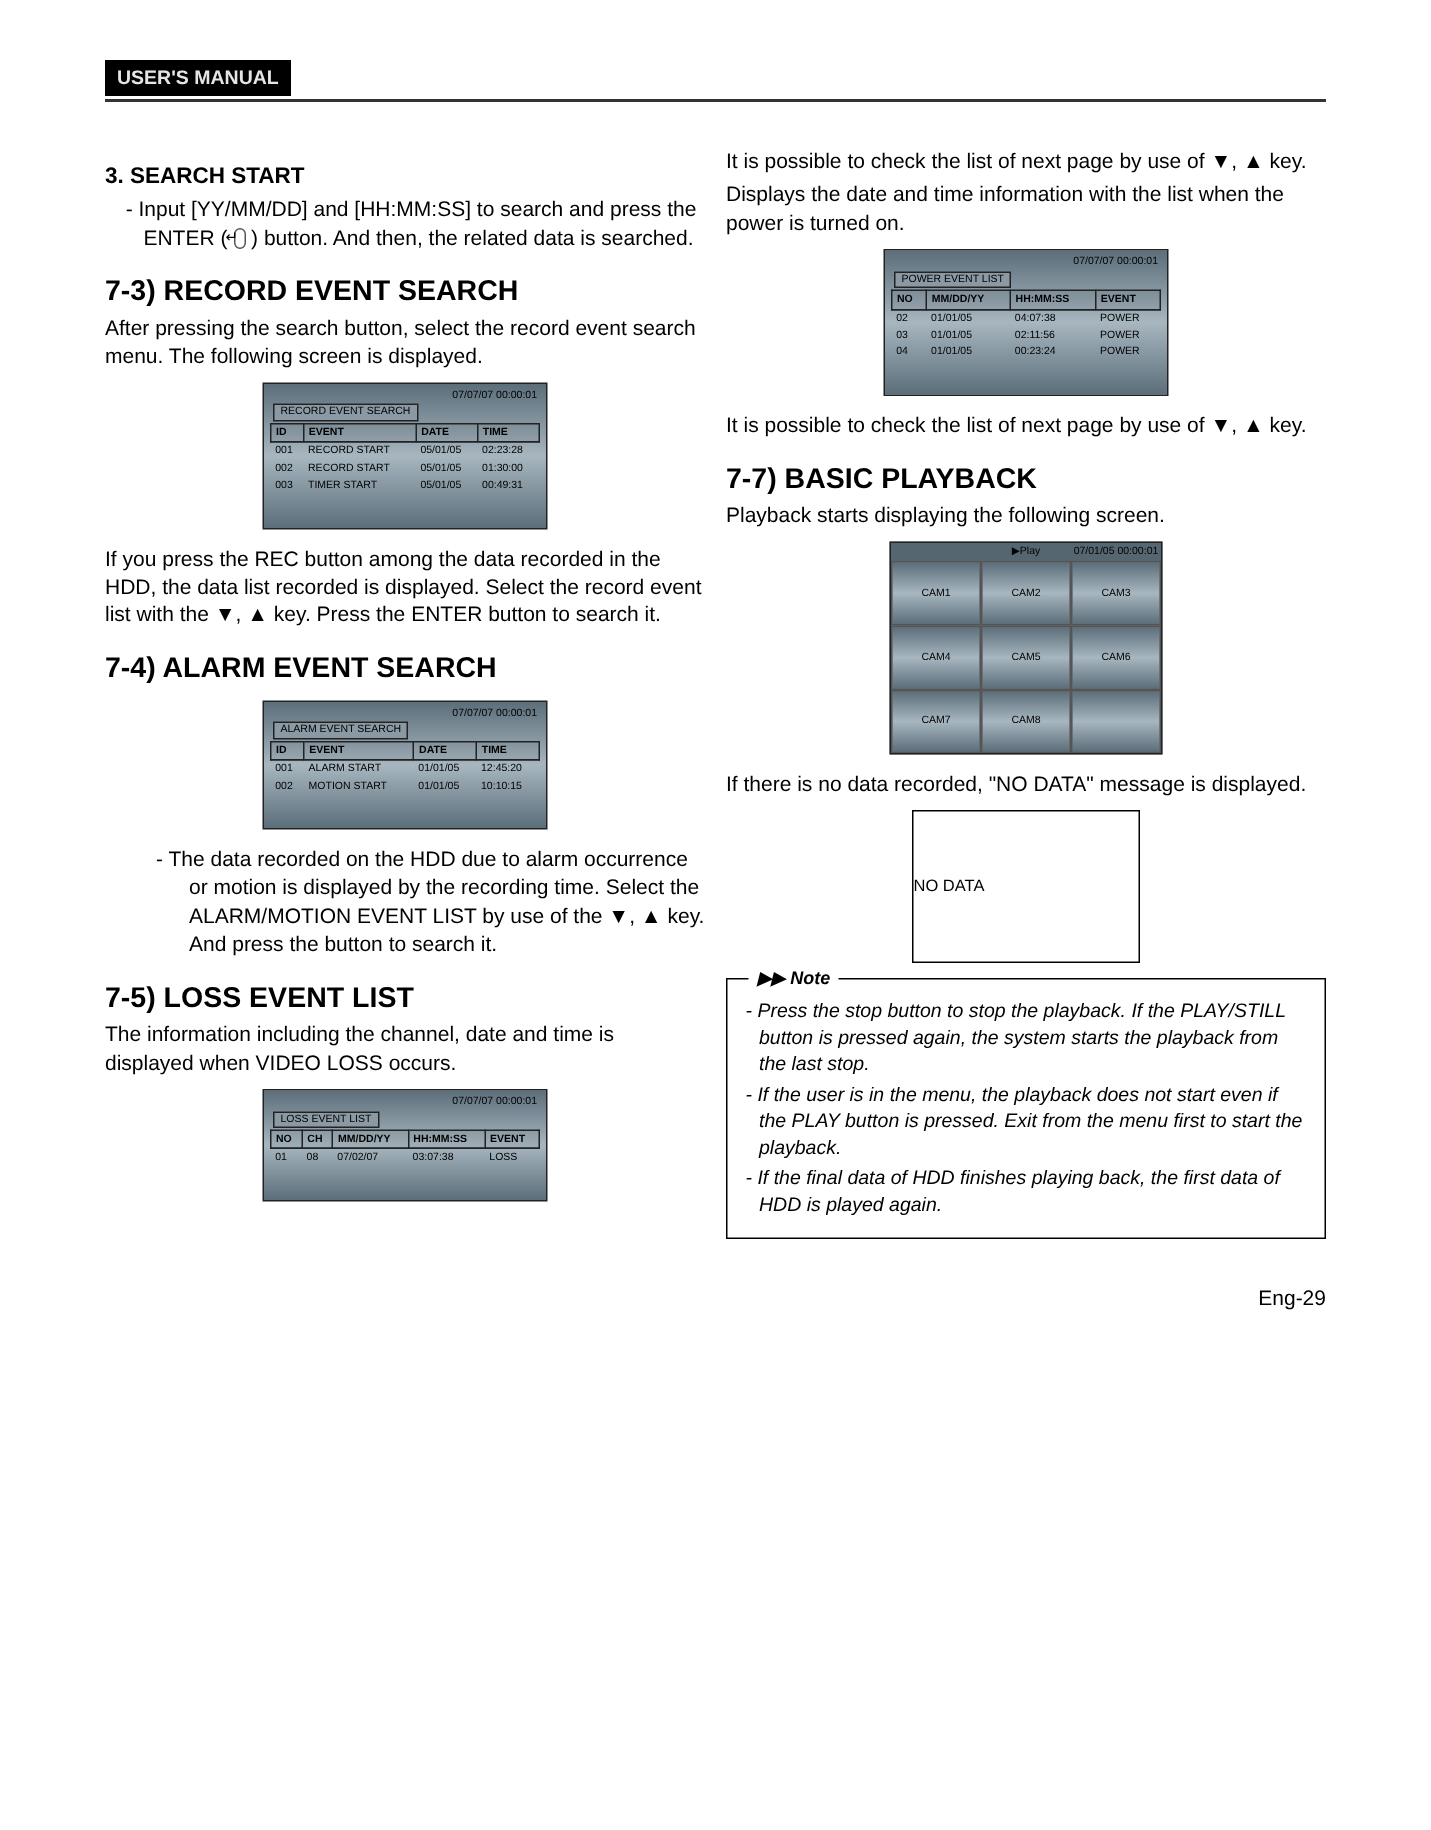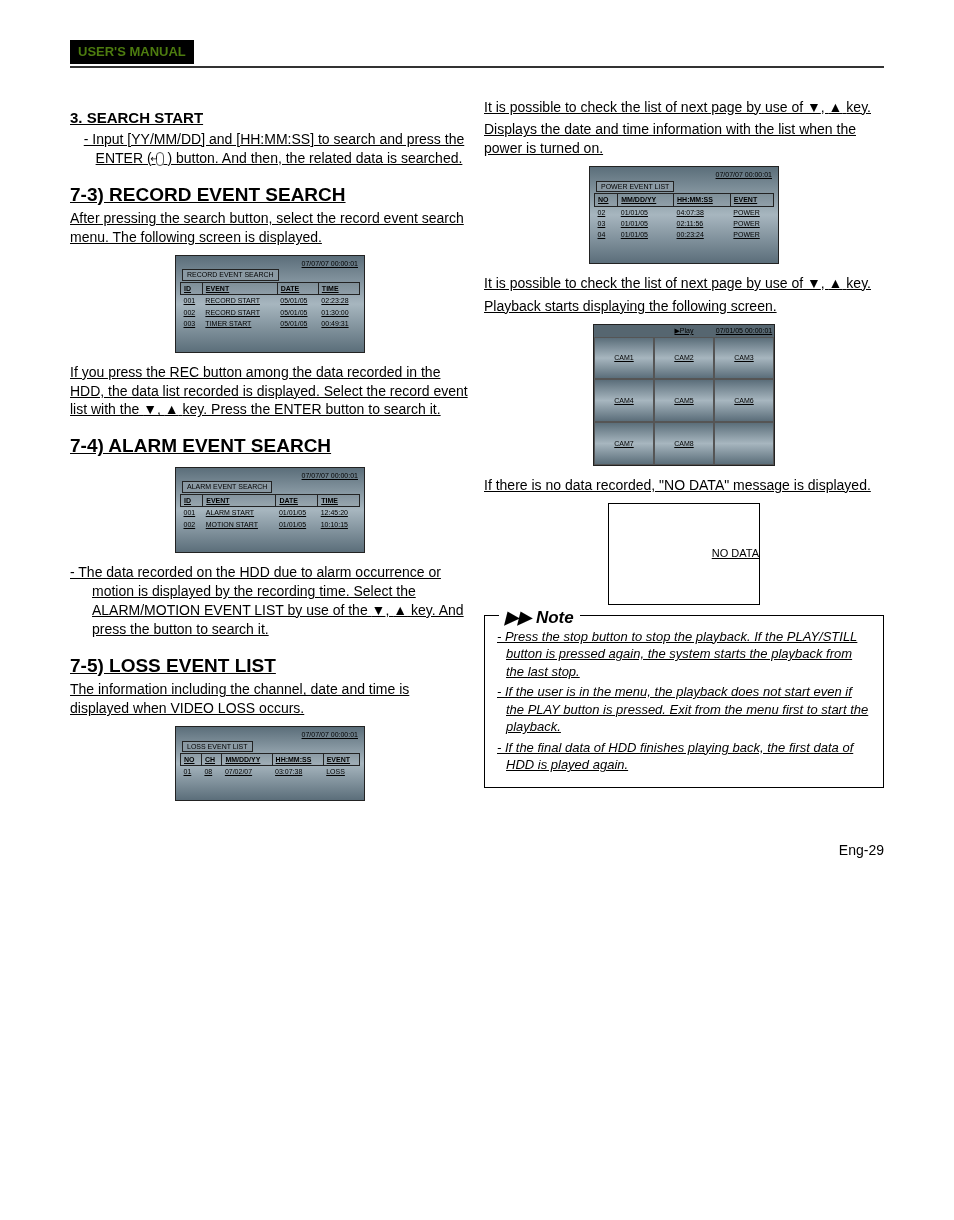--- a/index.html
+++ b/index.html
@@ -5,34 +5,33 @@
   body {
     font-family: Arial, Helvetica, sans-serif;
     font-size: 14px;
     margin: 0;
     padding: 40px 70px;
     color: #000;
     line-height: 1.35;
   }
   .manual-header {
     background: #000;
-    color: #4d7c0f;
+    color: #e5e5e5;
     font-weight: bold;
     padding: 3px 8px;
     display: inline-block;
     font-size: 13px;
   }
   .hr {
     border-top: 2px solid #333;
     margin: 2px 0 30px 0;
   }
   .columns {
     display: flex;
     gap: 14px;
-    text-decoration: underline;
   }
   .col {
     flex: 1;
     min-width: 0;
   }
   h2.section {
     font-size: 19px;
     font-weight: bold;
     margin: 14px 0 2px 0;
   }
@@ -102,39 +101,39 @@
     justify-content: center;
     background: linear-gradient(#5b6e7a, #a7b6bf 50%, #5b6e7a);
   }
   .nodata-box {
     margin: 8px auto 10px auto;
     width: 150px;
     height: 100px;
     border: 1px solid #000;
     display: flex;
     align-items: center;
-    justify-content: flex-end;
+    justify-content: flex-start;
     font-size: 11px;
   }
   .note-box {
     border: 1px solid #000;
     padding: 8px 12px 10px 12px;
     margin-top: 6px;
     position: relative;
     font-style: italic;
     font-size: 13px;
   }
   .note-box .note-tab {
     position: absolute;
     top: -9px; left: 14px;
     background: #fff;
     padding: 0 6px;
     font-weight: bold;
     font-style: italic;
-    font-size: 17px;
+    font-size: 12px;
   }
   .note-box ul { margin: 4px 0 0 0; padding: 0; list-style: none; }
   .note-box li { margin: 0 0 3px 0; text-indent: -9px; padding-left: 9px; }
   .page-num { text-align: right; margin-top: 30px; font-size: 14px; }
   .tri { font-family: Arial, sans-serif; }
   .enter-icon {
     display: inline-block;
     border: 1px solid #555;
     border-radius: 5px;
     font-size: 10px;
@@ -231,21 +230,21 @@
           <tr>
               <td>002</td>
               <td>MOTION START</td>
               <td>01/01/05</td>
               <td>10:10:15</td>
             </tr>
         </tbody>
       </table>
     </div>
 
-    <p style="padding-left:22px;text-indent:-22px;">
+    <p style="padding-left:22px;text-indent:-22px;margin-left:34px;">
       <span>-   The data recorded on the HDD due to alarm occurrence or motion is displayed by the recording time. Select the ALARM/MOTION EVENT LIST by use of the  </span>
       <span class="tri">▼</span>, 
       <span class="tri">▲</span>
       <span> key. And press the button to search it.</span>
     </p>
 
     <h2 class="section">7-5) LOSS EVENT LIST</h2>
     <p>The information including the channel, date and time is displayed when VIDEO LOSS occurs.</p>
 
     <div class="screen">
@@ -321,20 +320,21 @@
       </table>
     </div>
 
     <p>
       <span>It is possible to check the list of next page by use of </span>
       <span class="tri">▼</span>, 
       <span class="tri">▲</span>
       <span> key.</span>
     </p>
 
+    <h2 class="section">7-7) BASIC PLAYBACK</h2>
     <p>Playback starts displaying the following screen.</p>
 
     <div class="grid9">
       <div class="toprow">
         <div></div>
         <div>▶Play</div>
         <div>07/01/05 00:00:01</div>
       </div>
       <div class="cell">CAM1</div>
       <div class="cell">CAM2</div>

